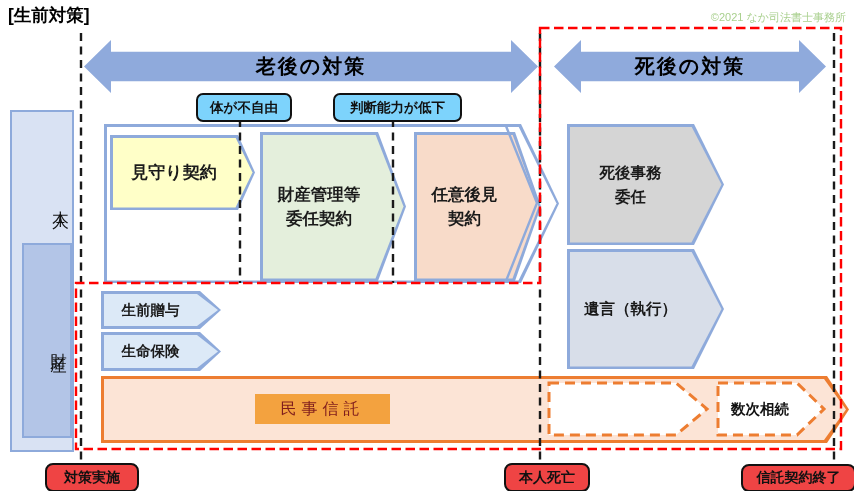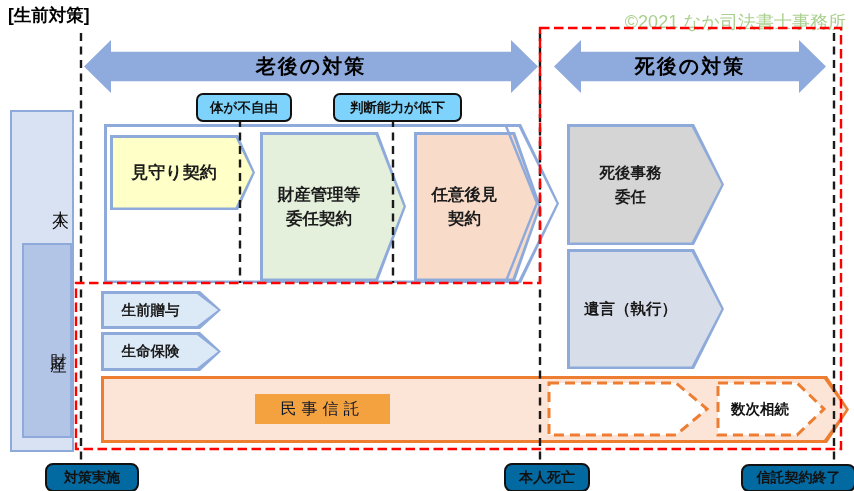--- a/index.html
+++ b/index.html
@@ -29,38 +29,38 @@
     color:#000000;font-size:20px;font-weight:bold;letter-spacing:2px;
   }
 
   
   .evtlabel{
     position:absolute;background:#7dd3fc;border:2px solid #111;border-radius:7px;
     display:flex;align-items:center;justify-content:center;
     font-size:13.5px;font-weight:bold;color:#111;z-index:10;
   }
   .milestone{
-    position:absolute;background:#0369a1;border:2.5px solid #111;border-radius:8px;
+    position:absolute;background:#ef4444;border:2.5px solid #111;border-radius:8px;
     display:flex;align-items:center;justify-content:center;
     font-size:14px;font-weight:bold;color:#111;z-index:10;
   }
   .vbox{
     position:absolute;border:2px solid #8EAADB;
   }
   .vlabel{
     position:absolute;left:0;right:0;display:flex;justify-content:center;
     writing-mode:vertical-rl;text-orientation:upright;
     font-size:16.5px;color:#111;letter-spacing:3px;
   }
 
   .title{position:absolute;left:8px;top:3px;font-size:17.5px;font-weight:bold;color:#000;}
-  .copyright{position:absolute;right:8px;top:10px;font-size:18px;color:#A9D08E;}
+  .copyright{position:absolute;right:8px;top:10px;font-size:11px;color:#A9D08E;}
 
   .minji{
-    position:absolute;background:#F3A23F;color:#0f172a;
+    position:absolute;background:#F3A23F;color:#7f1d1d;
     display:flex;align-items:center;justify-content:center;
     font-size:16px;letter-spacing:5px;z-index:10;
   }
   .otext{
     position:absolute;display:flex;align-items:center;justify-content:center;
     font-size:14.5px;font-weight:bold;color:#111;z-index:10;
   }
   svg.overlay{position:absolute;left:0;top:0;z-index:5;pointer-events:none;}
   .z1{z-index:1}
 </style>

